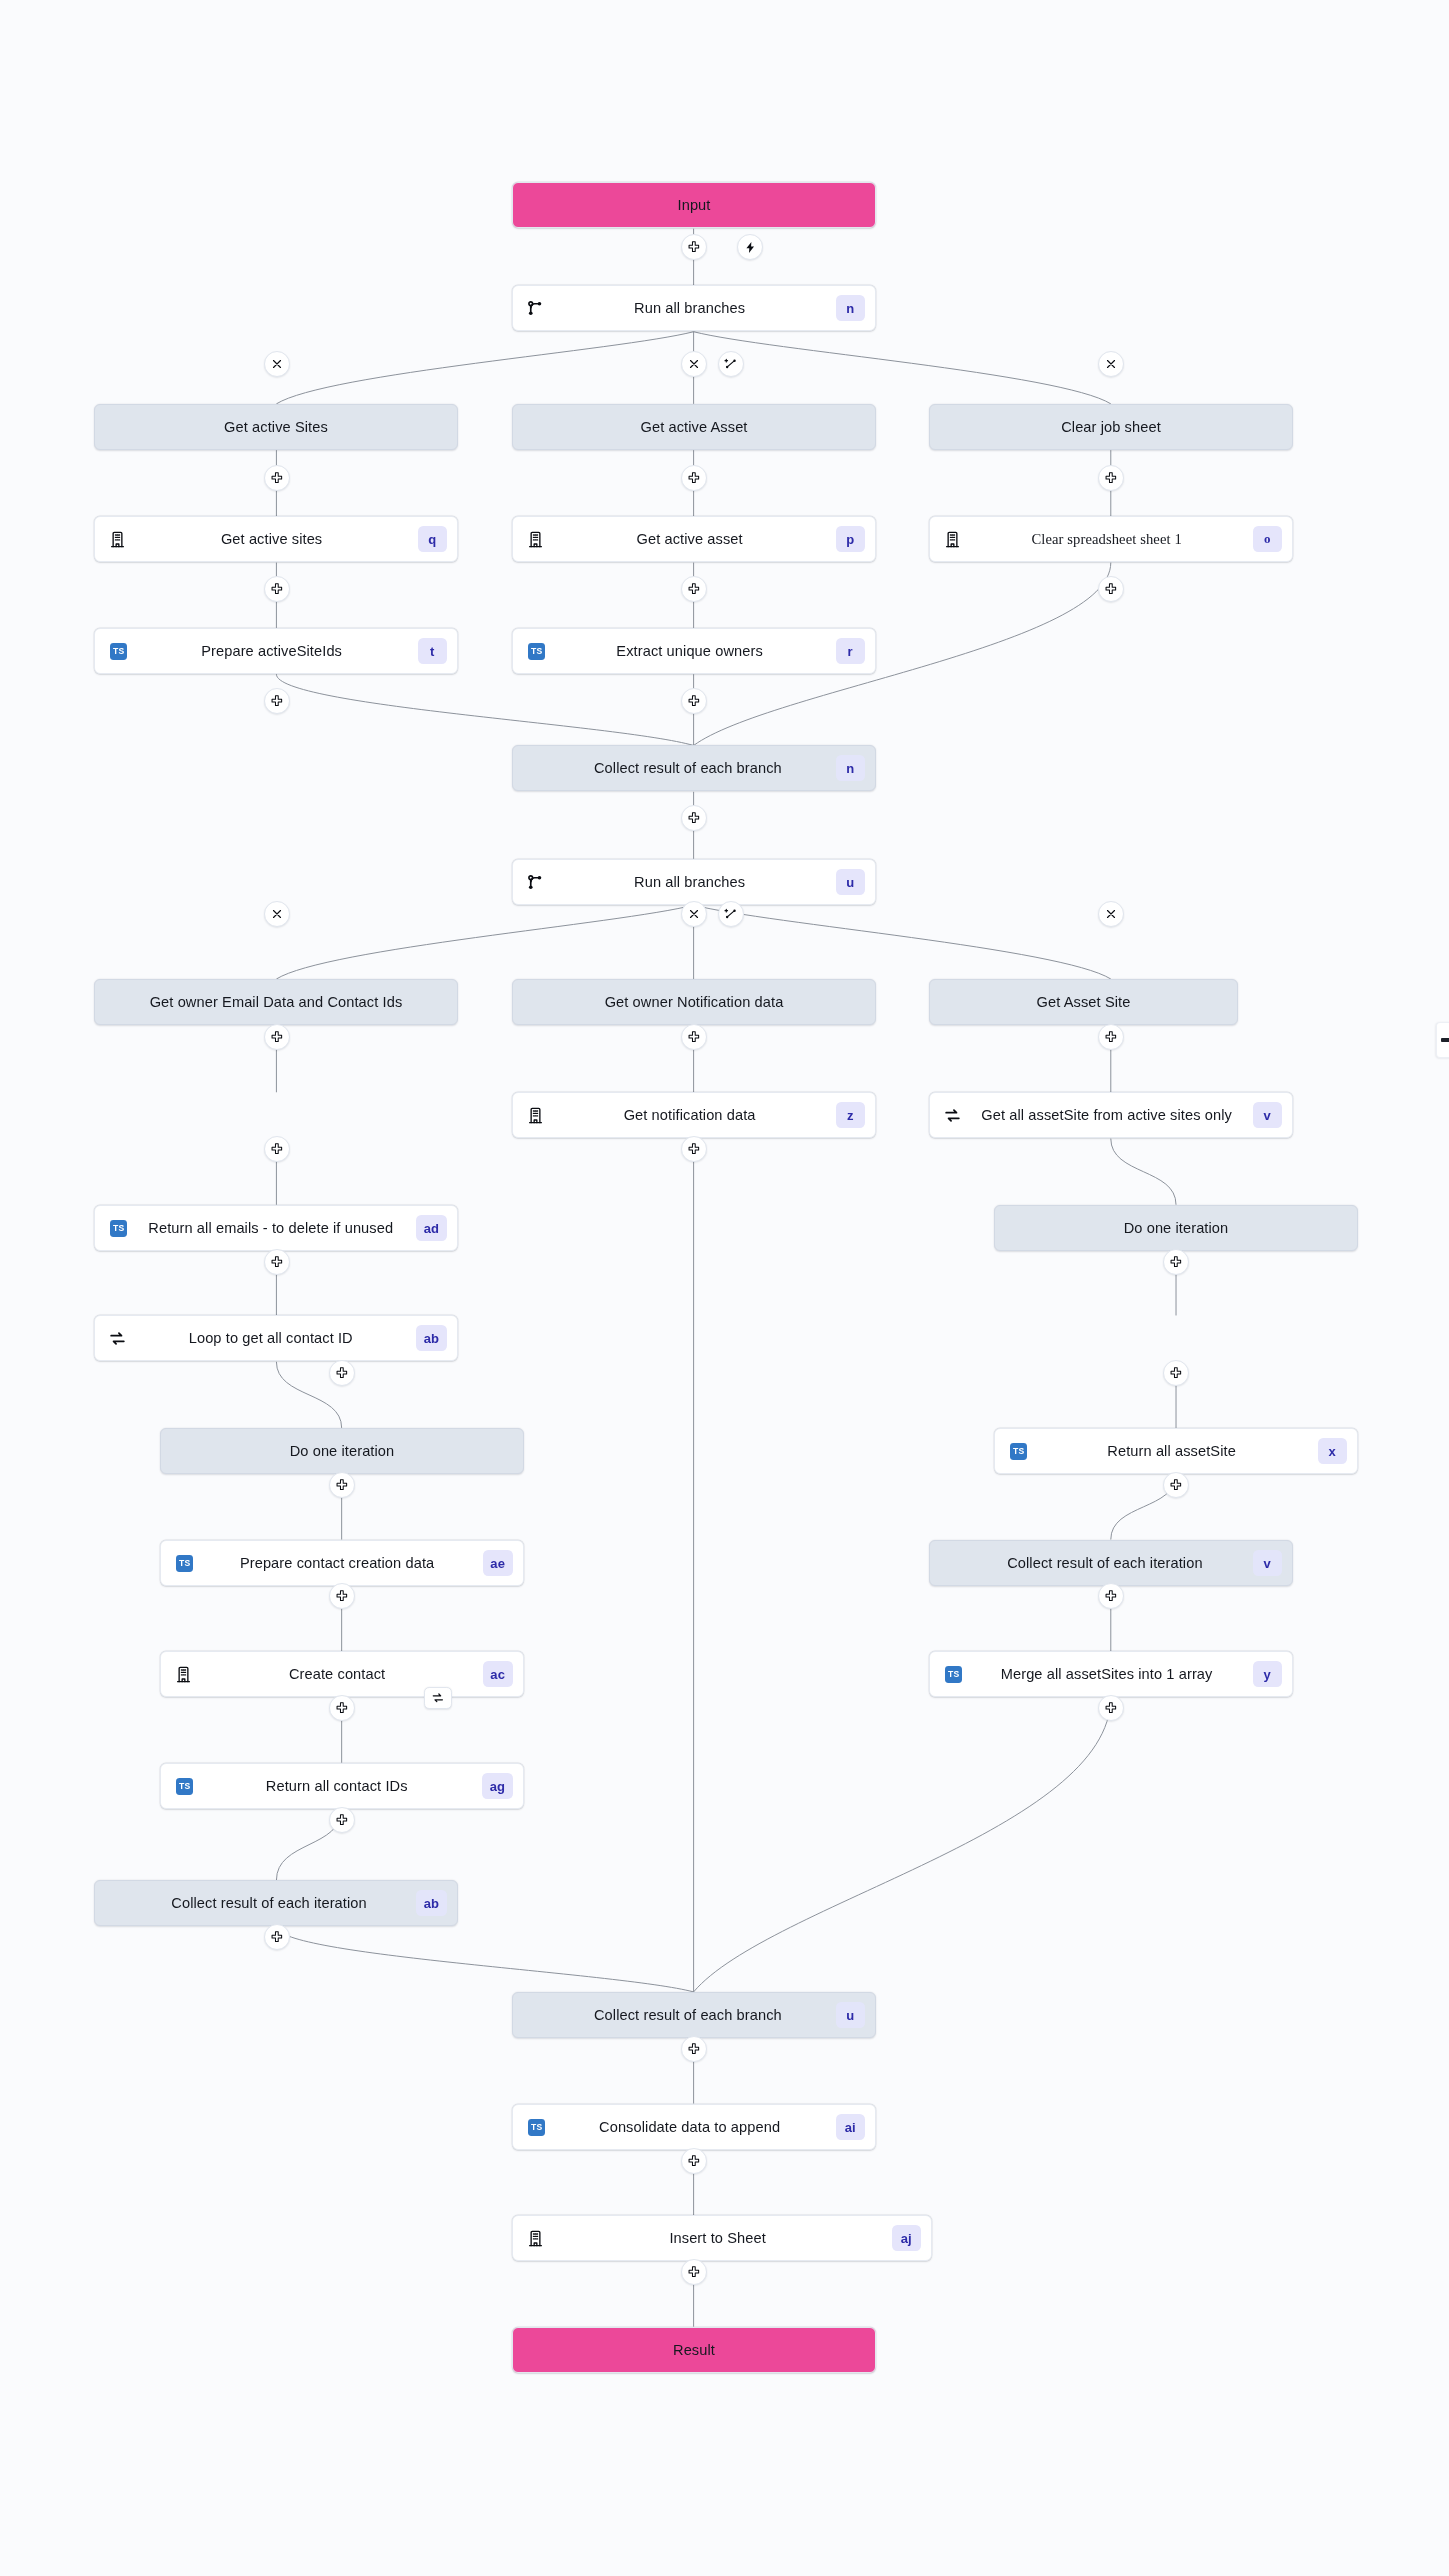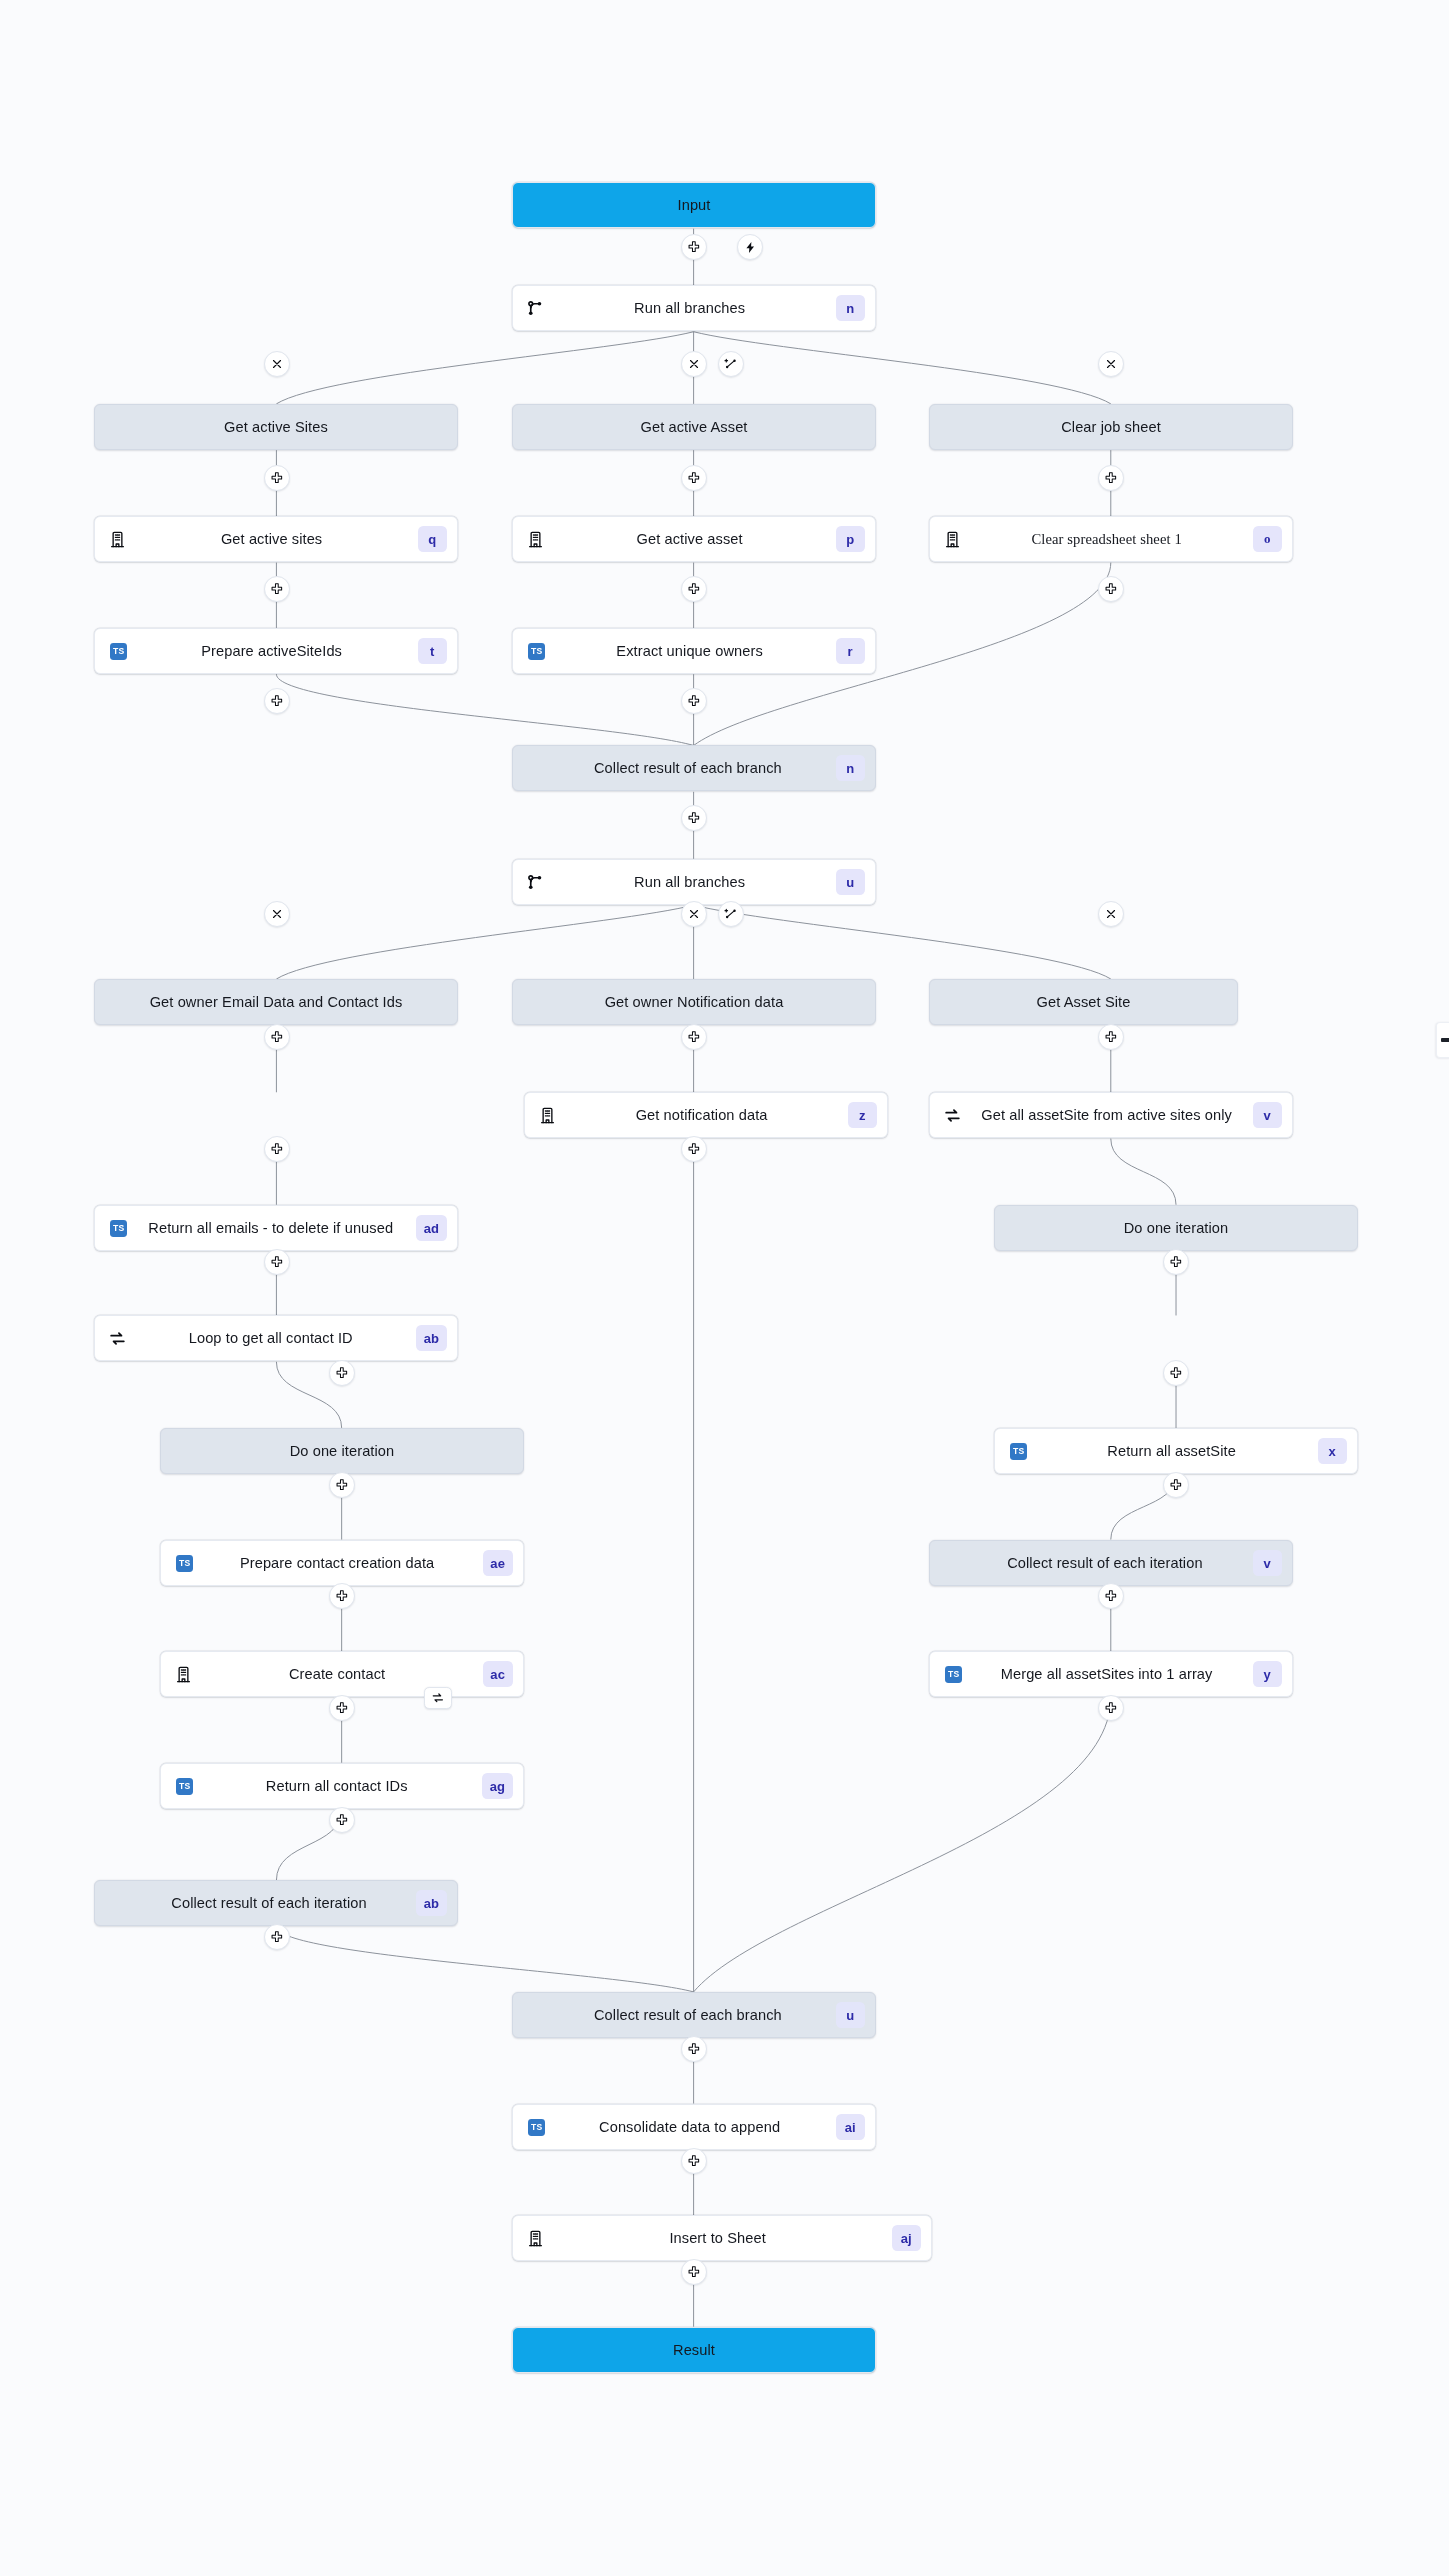--- a/index.html
+++ b/index.html
@@ -41,21 +41,21 @@
   .node.module {
     background: #ffffff;
     border: 0.9px solid #e6eaf1;
   }
   .node.virtual {
     background: #dfe5ed;
     border: 0.9px solid #d2d9e4;
     box-shadow: 0 0.9px 1.7px rgba(22,30,50,.14);
   }
   .node.plain {
-    background: #0ea5e9;
+    background: #ec4899;
     border: 0.9px solid #e3e7ee;
     justify-content: flex-end;
   }
   .node-icon {
     width: 22px;
     height: 22px;
     flex: 0 0 22px;
     display: flex;
     align-items: center;
     justify-content: flex-end;
@@ -297,21 +297,21 @@
     <div class="node virtual" style="left: 512px; top: 979px; width: 364px;">
       <span class="node-spacer"></span>
       <span class="node-label">Get owner Notification data</span>
       <span class="node-spacer"></span>
     </div>
     <div class="node virtual" style="left: 929px; top: 979px; width: 309px;">
       <span class="node-spacer"></span>
       <span class="node-label">Get Asset Site</span>
       <span class="node-spacer"></span>
     </div>
-    <div class="node module" style="left: 512px; top: 1092px; width: 364px; margin-left: 12px;">
+    <div class="node module" style="left: 512px; top: 1092px; width: 364px;">
       <span class="node-icon">
         <svg width="19" height="19" viewBox="0 0 24 24" fill="none" stroke="#0b0d12" stroke-width="1.7" stroke-linecap="round" stroke-linejoin="round">
           <path d="M6.5 21V4.5c0-.8.6-1.5 1.4-1.5h8.2c.8 0 1.4.7 1.4 1.5V21"></path>
           <path d="M4.6 21h14.8"></path>
           <path d="M10.3 21v-3.3h3.4V21"></path>
           <path d="M9.4 6.3h1M11.5 6.3h1M13.6 6.3h1"></path>
           <path d="M9.4 9.4h1M11.5 9.4h1M13.6 9.4h1"></path>
           <path d="M9.4 12.5h1M11.5 12.5h1M13.6 12.5h1"></path>
         </svg>
       </span>

